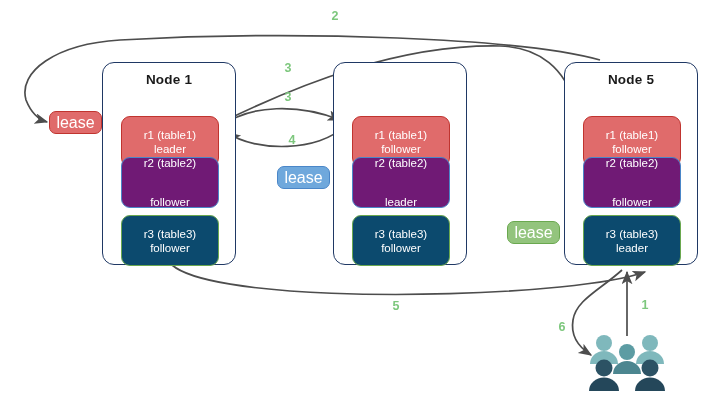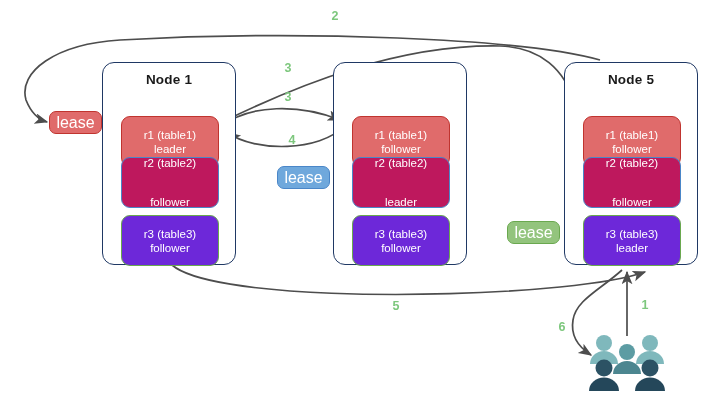--- a/index.html
+++ b/index.html
@@ -12,22 +12,22 @@
   .node{position:absolute;box-sizing:border-box;border:1.6px solid #1F3864;
         border-radius:12px;background:#ffffff;}
   .node-title{position:absolute;left:0;right:0;top:9px;text-align:center;
               font-size:13.5px;font-weight:bold;color:#1a1a1a;letter-spacing:.2px;}
 
   .replica{position:absolute;box-sizing:border-box;border-radius:9px;
            display:flex;flex-direction:column;align-items:center;justify-content:center;
            color:#ffffff;font-size:11.5px;line-height:14px;text-align:center;}
   .replica span{display:block;}
   .rep-red{background:#E06B6B;border:1.6px solid #C0342F;margin-top:18px;}
-  .rep-blue{background:#be185d;border:1.6px solid #4A86C8;gap:25px;}
-  .rep-green{background:#6d28d9;border:1.6px solid #6AA84F;}
+  .rep-blue{background:#701a75;border:1.6px solid #4A86C8;gap:25px;}
+  .rep-green{background:#0c4a6e;border:1.6px solid #6AA84F;}
 
   .lease{position:absolute;box-sizing:border-box;border-radius:7px;
          display:flex;align-items:center;justify-content:center;
          color:#ffffff;font-size:16px;}
   .lease-red{background:#E06B6B;border:1.6px solid #C0342F;}
   .lease-blue{background:#6FA8DC;border:1.6px solid #4A86C8;}
   .lease-green{background:#93C47D;border:1.6px solid #6AA84F;}
 
   .step{position:absolute;color:#7DC77D;font-size:12.5px;font-weight:bold;
         text-align:center;}

